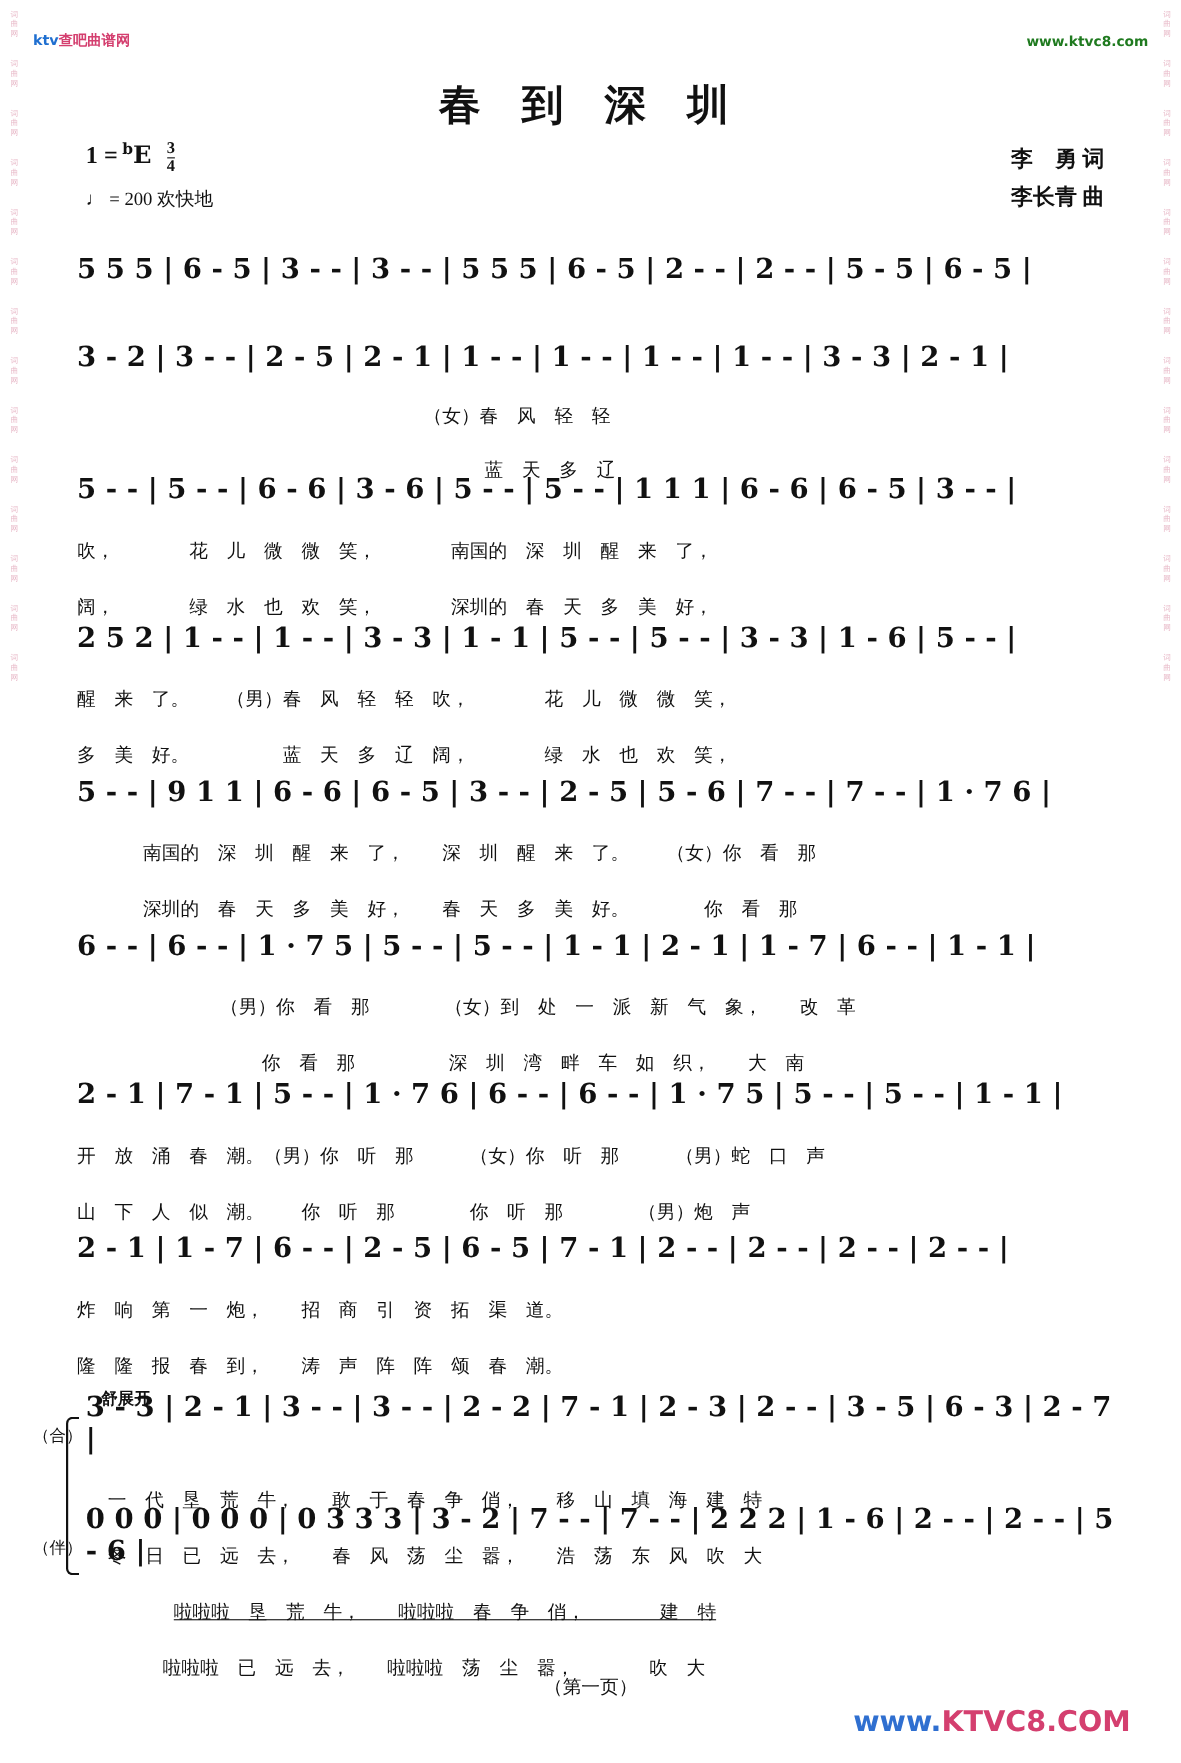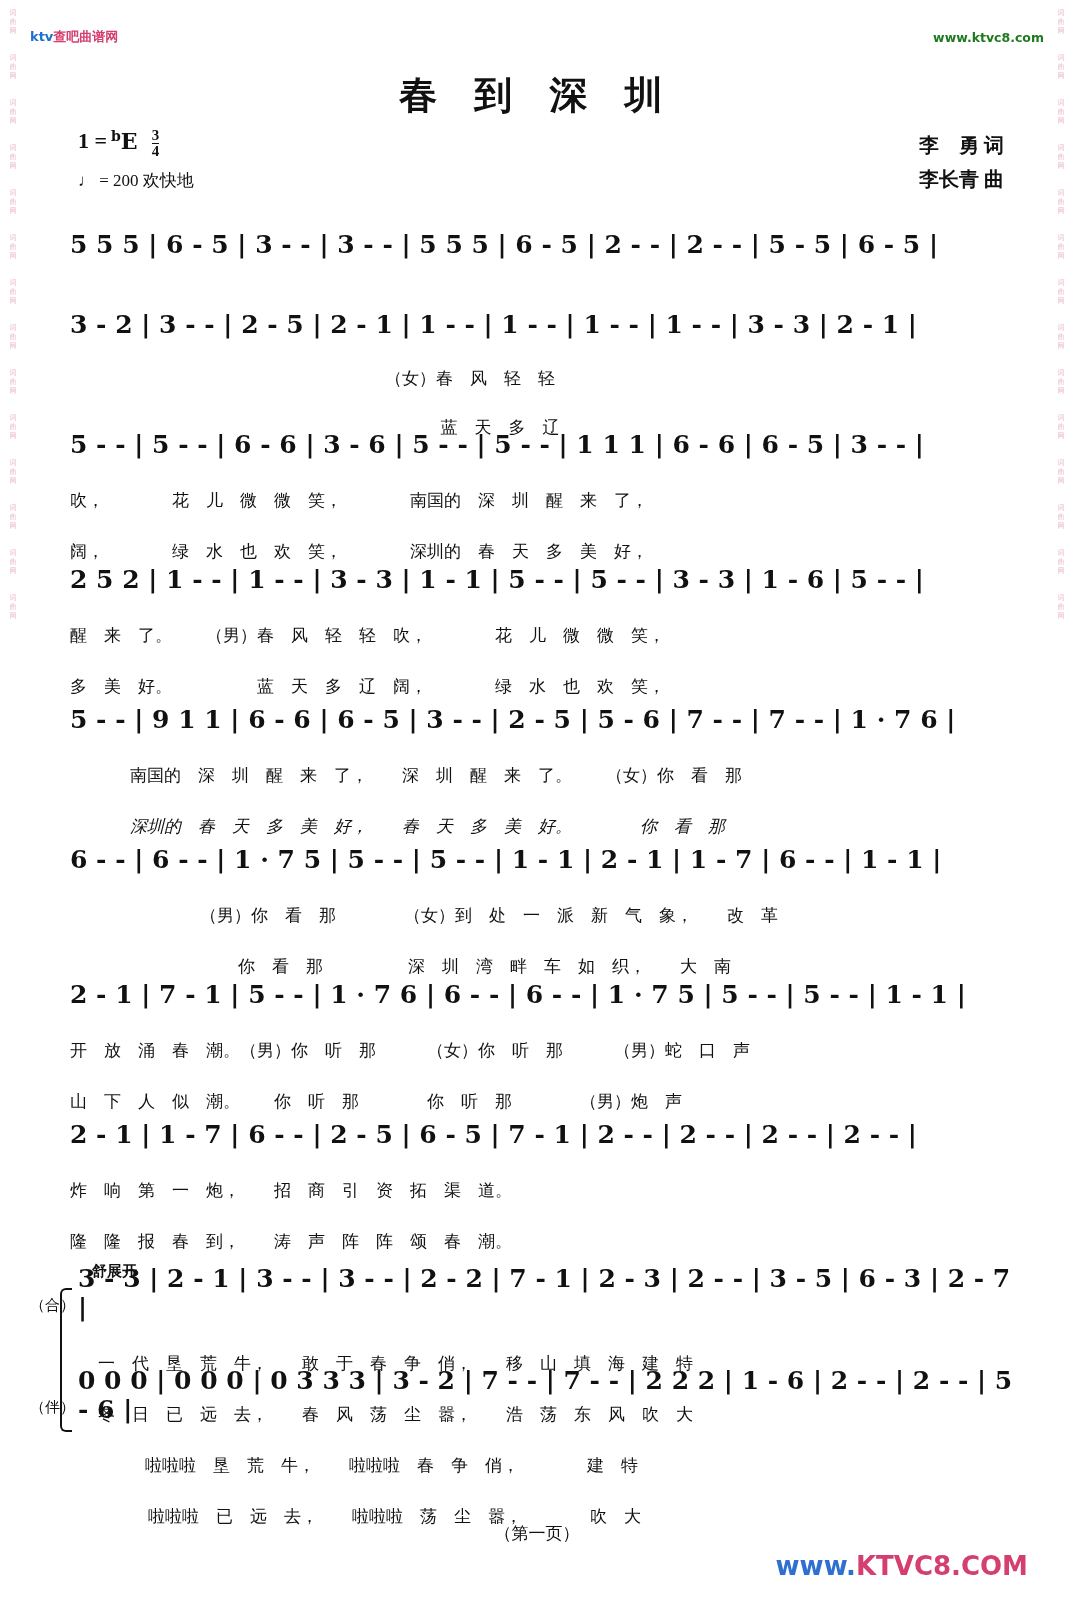--- a/index.html
+++ b/index.html
@@ -145,21 +145,21 @@
   <div class="lyr lyr2" style="left:0;top:56px;">
     <span style="left:0;transform:none;">多　美　好。　　　　　蓝　天　多　辽　阔，　　　　绿　水　也　欢　笑，</span>
   </div>
 </div>
 
 <div class="stave" style="top:700px;">
   <div class="notes">5 - - | 9 1 1 | 6 - 6 | 6 - 5 | 3 - - | 2 - 5 | 5 - 6 | 7 - - | 7 - - | 1 · 7 6 |</div>
   <div class="lyr" style="left:0;top:30px;">
     <span style="left:60px;transform:none;">南国的　深　圳　醒　来　了，　　深　圳　醒　来　了。　　（女）你　看　那</span>
   </div>
-  <div class="lyr lyr2" style="left:0;top:56px;font-style:italic;">
+  <div class="lyr lyr2" style="left:0;top:56px;">
     <span style="left:60px;transform:none;">深圳的　春　天　多　美　好，　　春　天　多　美　好。　　　　你　看　那</span>
   </div>
 </div>
 
 <div class="stave" style="top:840px;">
   <div class="notes">6 - - | 6 - - | 1 · 7 5 | 5 - - | 5 - - | 1 - 1 | 2 - 1 | 1 - 7 | 6 - - | 1 - 1 |</div>
   <div class="lyr" style="left:0;top:30px;">
     <span style="left:130px;transform:none;text-align:right;">（男）你　看　那　　　　（女）到　处　一　派　新　气　象，　　改　革</span>
   </div>
   <div class="lyr lyr2" style="left:0;top:56px;">
@@ -199,21 +199,21 @@
   </div>
   <div class="lyr lyr2" style="left:48px;top:56px;">
     <span style="left:20px;transform:none;">冬　日　已　远　去，　　春　风　荡　尘　嚣，　　浩　荡　东　风　吹　大</span>
   </div>
 </div>
 
 <div class="stave" style="top:1390px;left:30px;">
   <span class="rolelab" style="position:absolute;left:0;top:8px;">（伴）</span>
   <div class="notes" style="padding-left:48px;">0 0 0 | 0 0 0 | 0 3 3 3 | 3 - 2 | 7 - - | 7 - - | 2 2 2 | 1 - 6 | 2 - - | 2 - - | 5 - 6 |</div>
   <div class="lyr" style="left:48px;top:30px;">
-    <span style="left:67px;transform:none;">啦啦啦　垦　荒　牛，　　啦啦啦　春　争　俏，　　　　建　特</span>
+    <span style="left:80px;transform:none;text-decoration:underline;">啦啦啦　垦　荒　牛，　　啦啦啦　春　争　俏，　　　　建　特</span>
   </div>
   <div class="lyr lyr2" style="left:48px;top:56px;">
     <span style="left:70px;transform:none;">啦啦啦　已　远　去，　　啦啦啦　荡　尘　嚣，　　　　吹　大</span>
   </div>
 </div>
 
 <div class="footer">（第一页）</div>
 <div class="bigurl">
   <span class="w">www.</span><span class="k">KTVC8.COM</span>
 </div>

